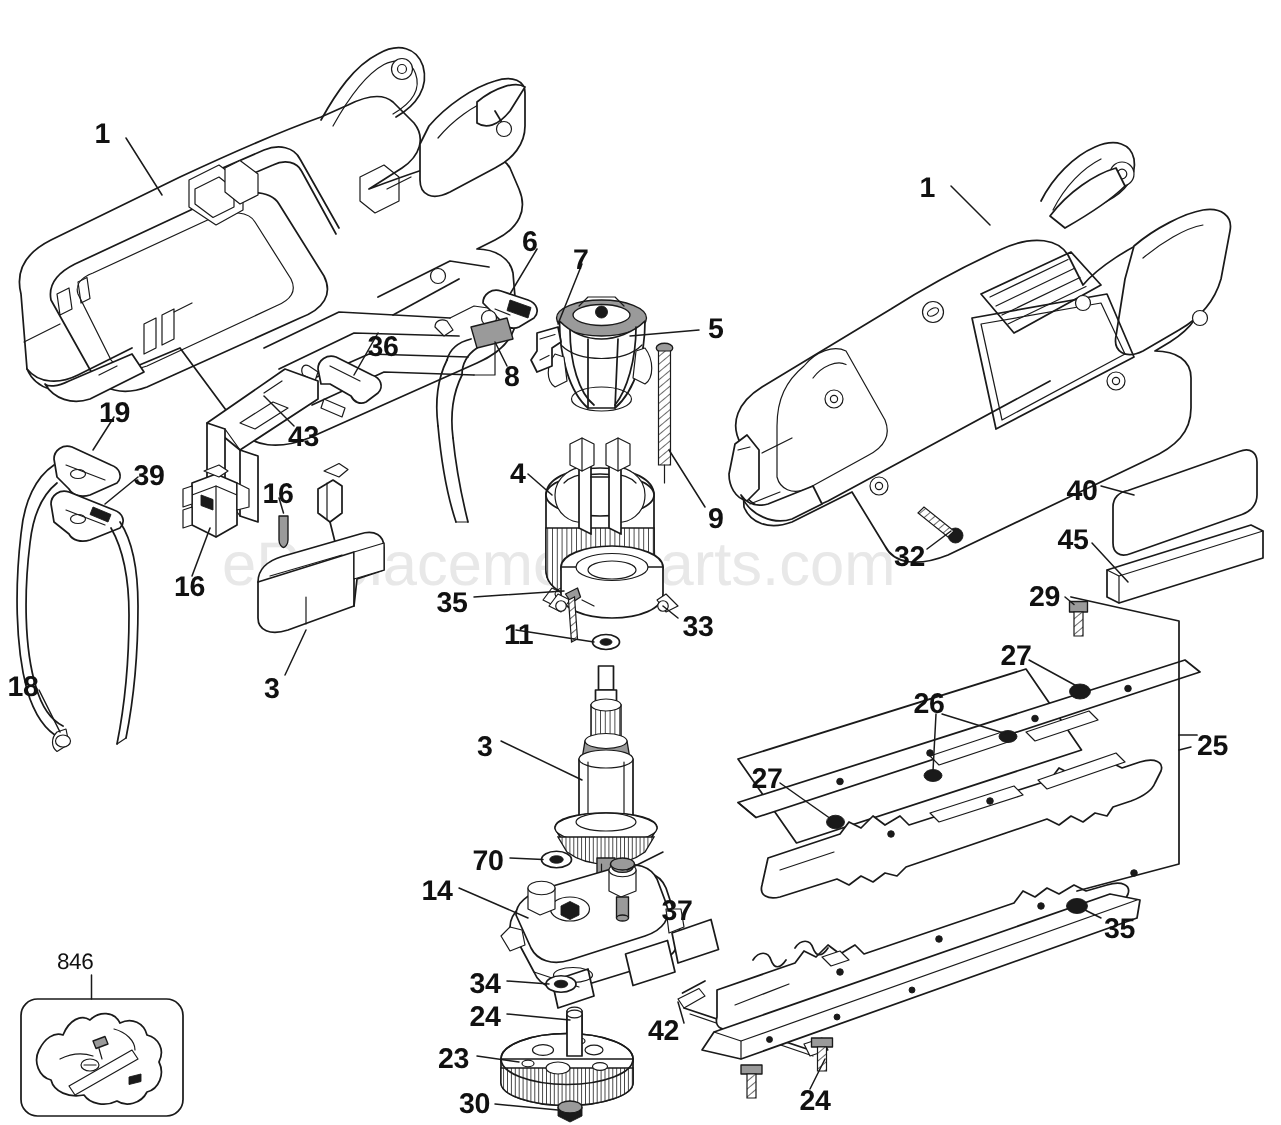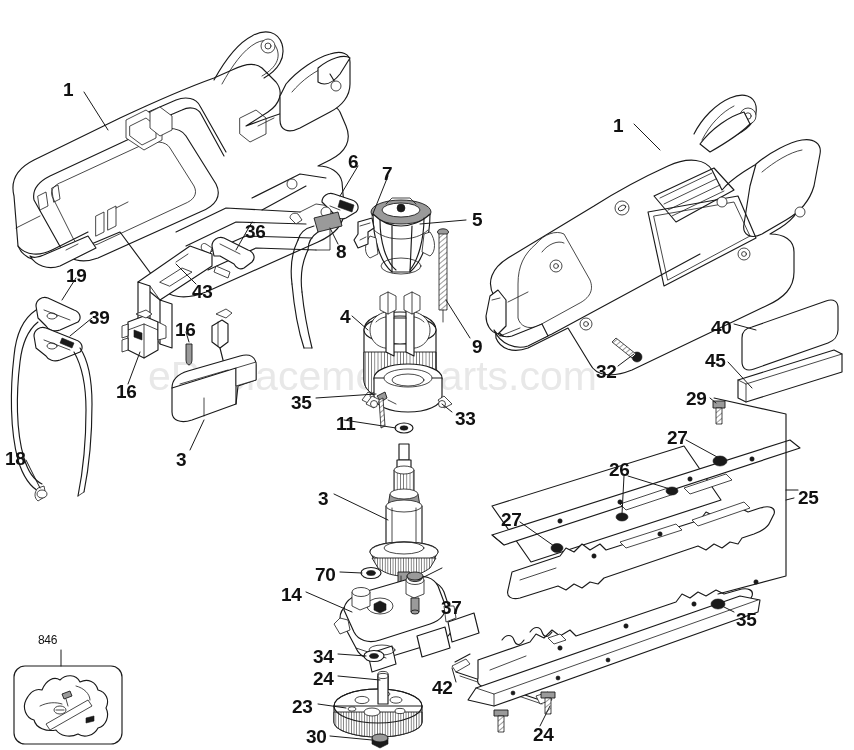--- a/index.html
+++ b/index.html
@@ -19,21 +19,21 @@
   .callout{
     position:absolute;
     font-family:"Liberation Sans", sans-serif;
     font-weight:bold;
     font-size:19px;
     color:#111;
     line-height:1;
     white-space:nowrap;
     letter-spacing:-0.3px;
   }
-  .callout.small{font-size:12px;font-weight:normal;}
+  .callout.small{font-size:15px;font-weight:normal;}
   
   #watermark{
     position:absolute;
     left:148px;
     top:352px;
     width:520px;
     height:48px;
     display:flex;
     align-items:center;
     justify-content:flex-start;

